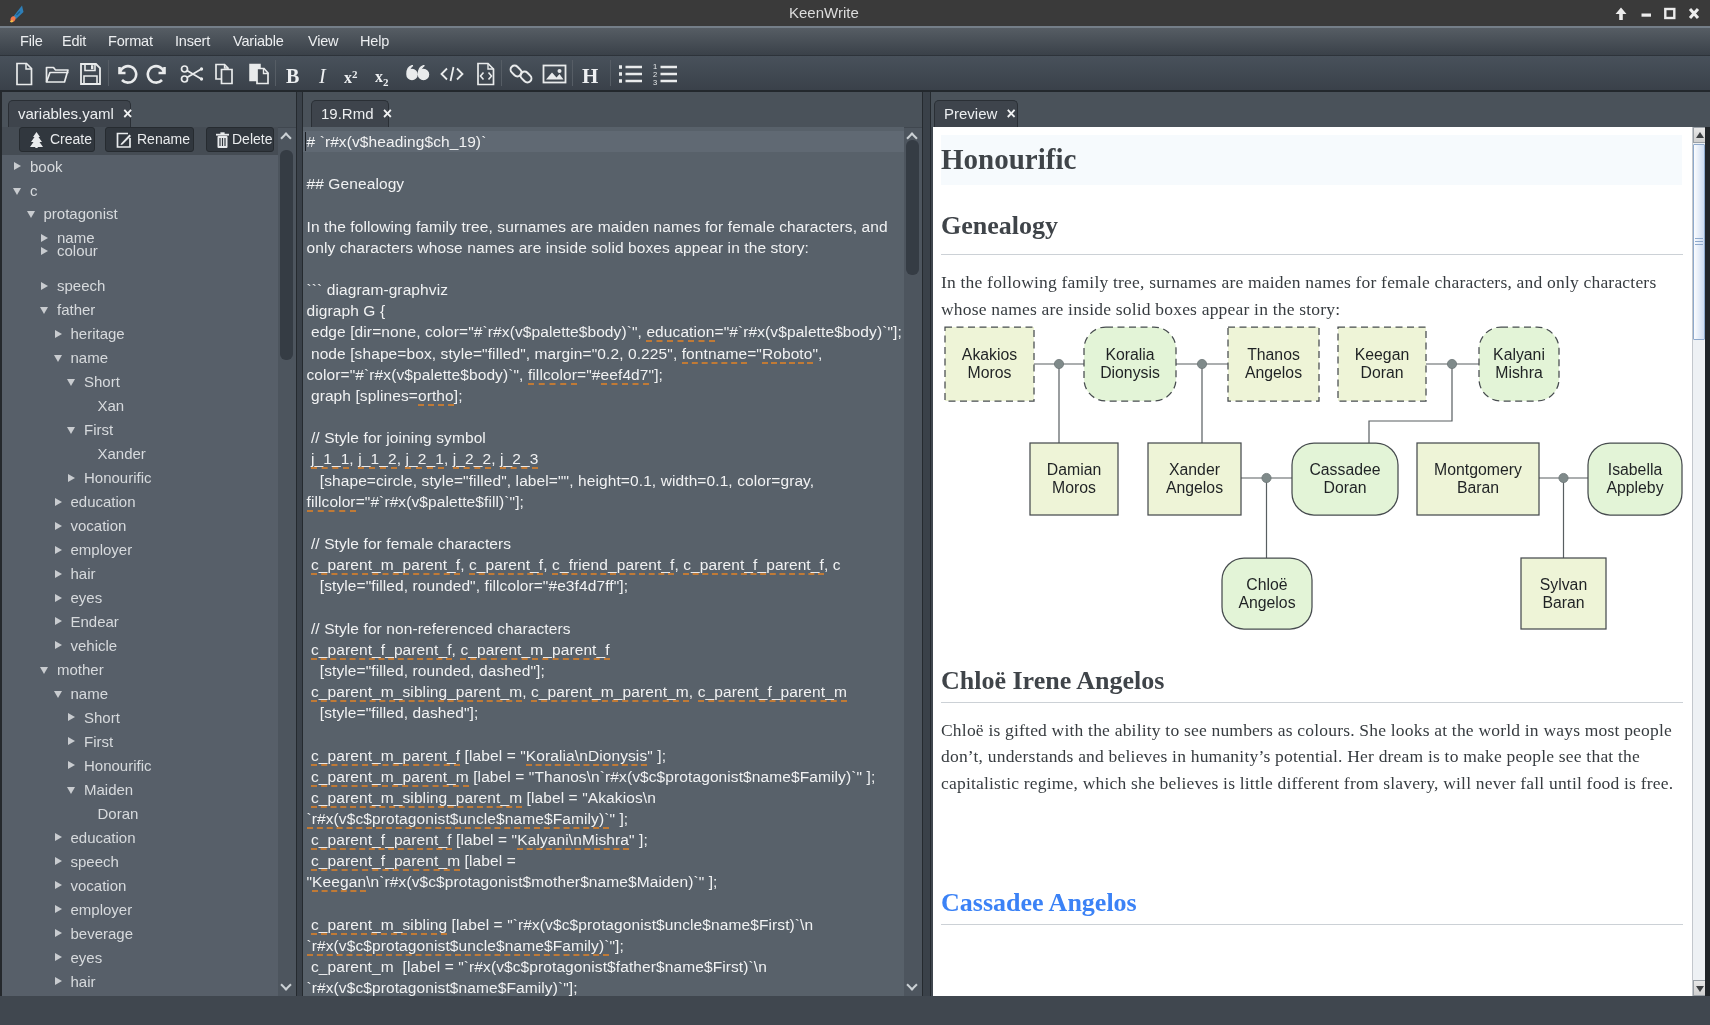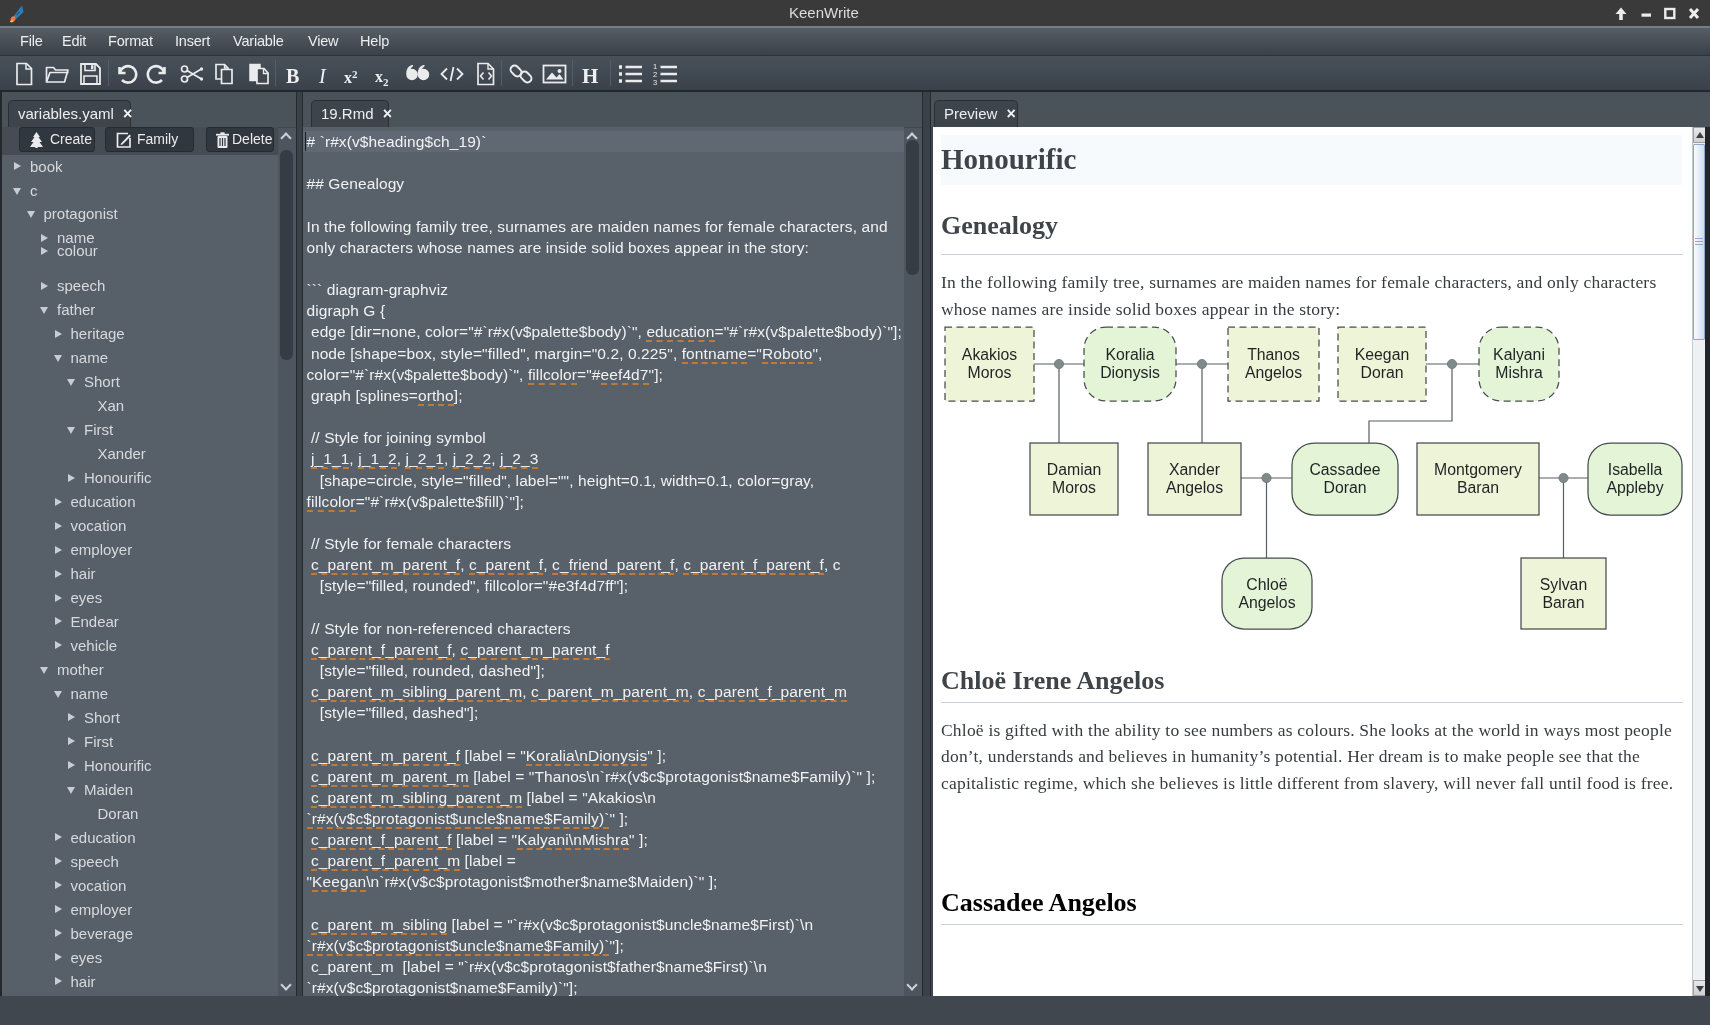--- a/index.html
+++ b/index.html
@@ -192,21 +192,21 @@
       <path d="M7.5 0 L11 5 H9.5 L13 10 H10.5 L14 15 H1 L4.5 10 H2 L5.5 5 H4 z" fill="#e9ebed"></path>
       <rect x="6.3" y="12" width="2.4" height="4" fill="#e9ebed"></rect>
     </svg>
       <span style="position:absolute;left:30px">Create</span>
     </div>
   <div class="btn" style="left:105px;top:127px;width:89px">
     <svg style="position:absolute;left:9px;top:4px" width="17" height="17" viewBox="0 0 17 17">
       <path d="M13 1.5 H2.5 V15 H15 V6" fill="none" stroke="#e9ebed" stroke-width="1.7"></path>
       <path d="M6 11.5 L14.5 2.5 L16 4 L7.5 12.5 L5.5 13 z" fill="#e9ebed"></path>
     </svg>
-      <span style="position:absolute;left:31px">Family</span>
+      <span style="position:absolute;left:31px">Rename</span>
     </div>
   <div class="btn" style="left:206px;top:127px;width:68px">
     <svg style="position:absolute;left:8px;top:4px" width="15" height="17" viewBox="0 0 15 17">
       <rect x="2.5" y="4" width="10" height="12" rx="1" fill="#e9ebed"></rect>
       <rect x="1" y="1.8" width="13" height="1.8" fill="#e9ebed"></rect>
       <rect x="5.4" y="0.3" width="4.2" height="1.8" fill="#e9ebed"></rect>
       <g stroke="#31373e" stroke-width="1.2">
           <path d="M5 6 V14 M7.5 6 V14 M10 6 V14"></path>
         </g>
     </svg>
@@ -470,21 +470,21 @@
           <text x="702" y="173">Appleby</text>
         <text x="334" y="270">Chloë</text>
           <text x="334" y="288">Angelos</text>
         <text x="630.5" y="270">Sylvan</text>
           <text x="630.5" y="288">Baran</text>
       </g>
     </svg>
     <div class="abs serif" style="left:8px;top:539px;font-size:26px;font-weight:bold;color:#3f4449">Chloë Irene Angelos</div>
     <div class="abs" style="left:8px;top:575px;width:742px;height:1px;background:#ccd1d6"></div>
     <div class="abs serif" style="left:8px;top:590px;width:750px;font-size:17.5px;letter-spacing:0.2px;line-height:26.3px;color:#373c40">Chloë is gifted with the ability to see numbers as colours. She looks at the world in ways most people<br>don’t, understands and believes in humanity’s potential. Her dream is to make people see that the<br>capitalistic regime, which she believes is little different from slavery, will never fall until food is free.</div>
-    <div class="abs serif" style="left:8px;top:761px;font-size:26px;font-weight:bold;color:#000000">Cassadee Angelos</div>
+    <div class="abs serif" style="left:8px;top:761px;font-size:26px;font-weight:bold;color:#3b82f6">Cassadee Angelos</div>
     <div class="abs" style="left:8px;top:797px;width:742px;height:1px;background:#ccd1d6"></div>
   </div>
   <div class="abs" id="pv-scroll">
     <div class="pvarrow" style="top:0px">
         <span style="display:block;margin:4px auto 0;width:0;height:0;border-left:4px solid transparent;border-right:4px solid transparent;border-bottom:6px solid #3c3f42"></span>
       </div>
     <div class="abs" style="left:0;top:17px;width:12px;height:196px;background:linear-gradient(90deg,#fbfcfe,#cddcf2);border:1px solid #8ea9cc;border-radius:1px">
       <div style="position:absolute;left:1px;top:93px;width:8px;border-top:1px solid #8ea9cc;border-bottom:1px solid #8ea9cc;height:4px"></div>
       <div style="position:absolute;left:1px;top:99px;width:8px;border-top:1px solid #8ea9cc;height:0"></div>
     </div>

